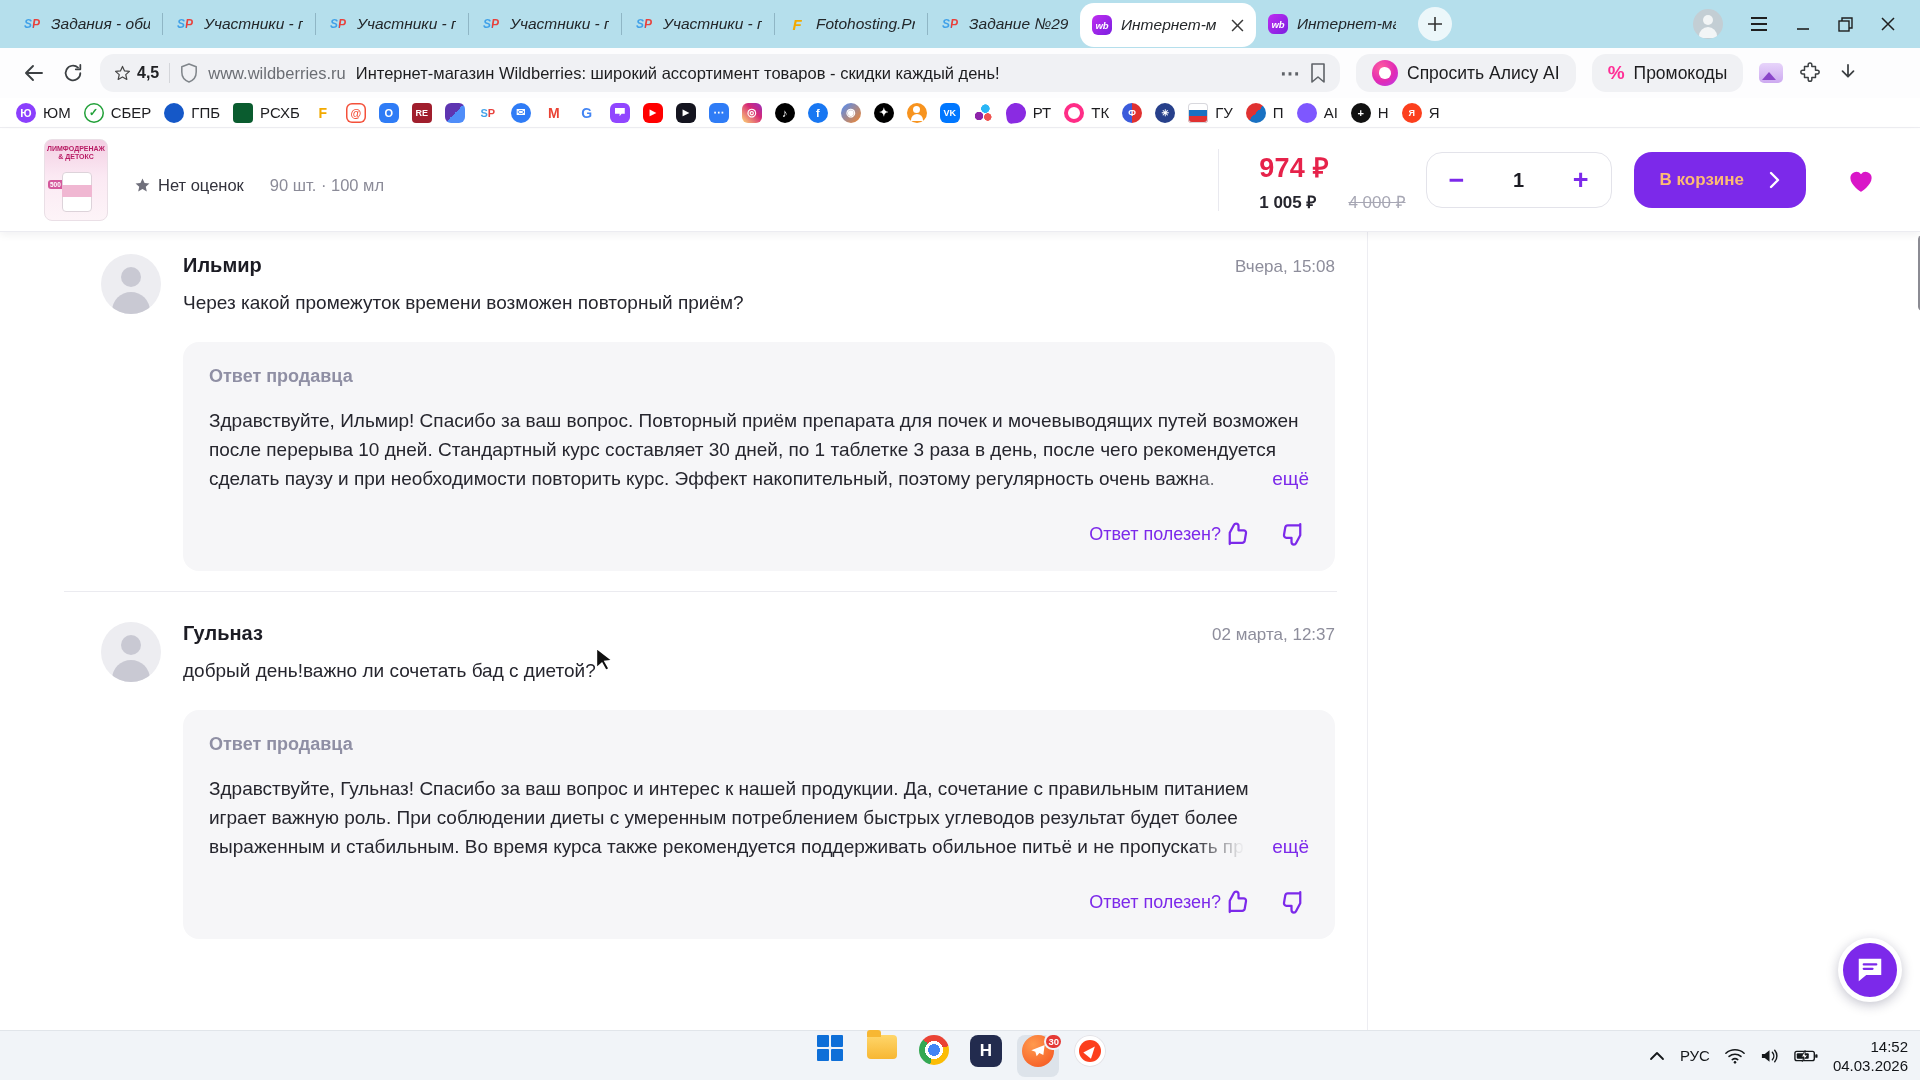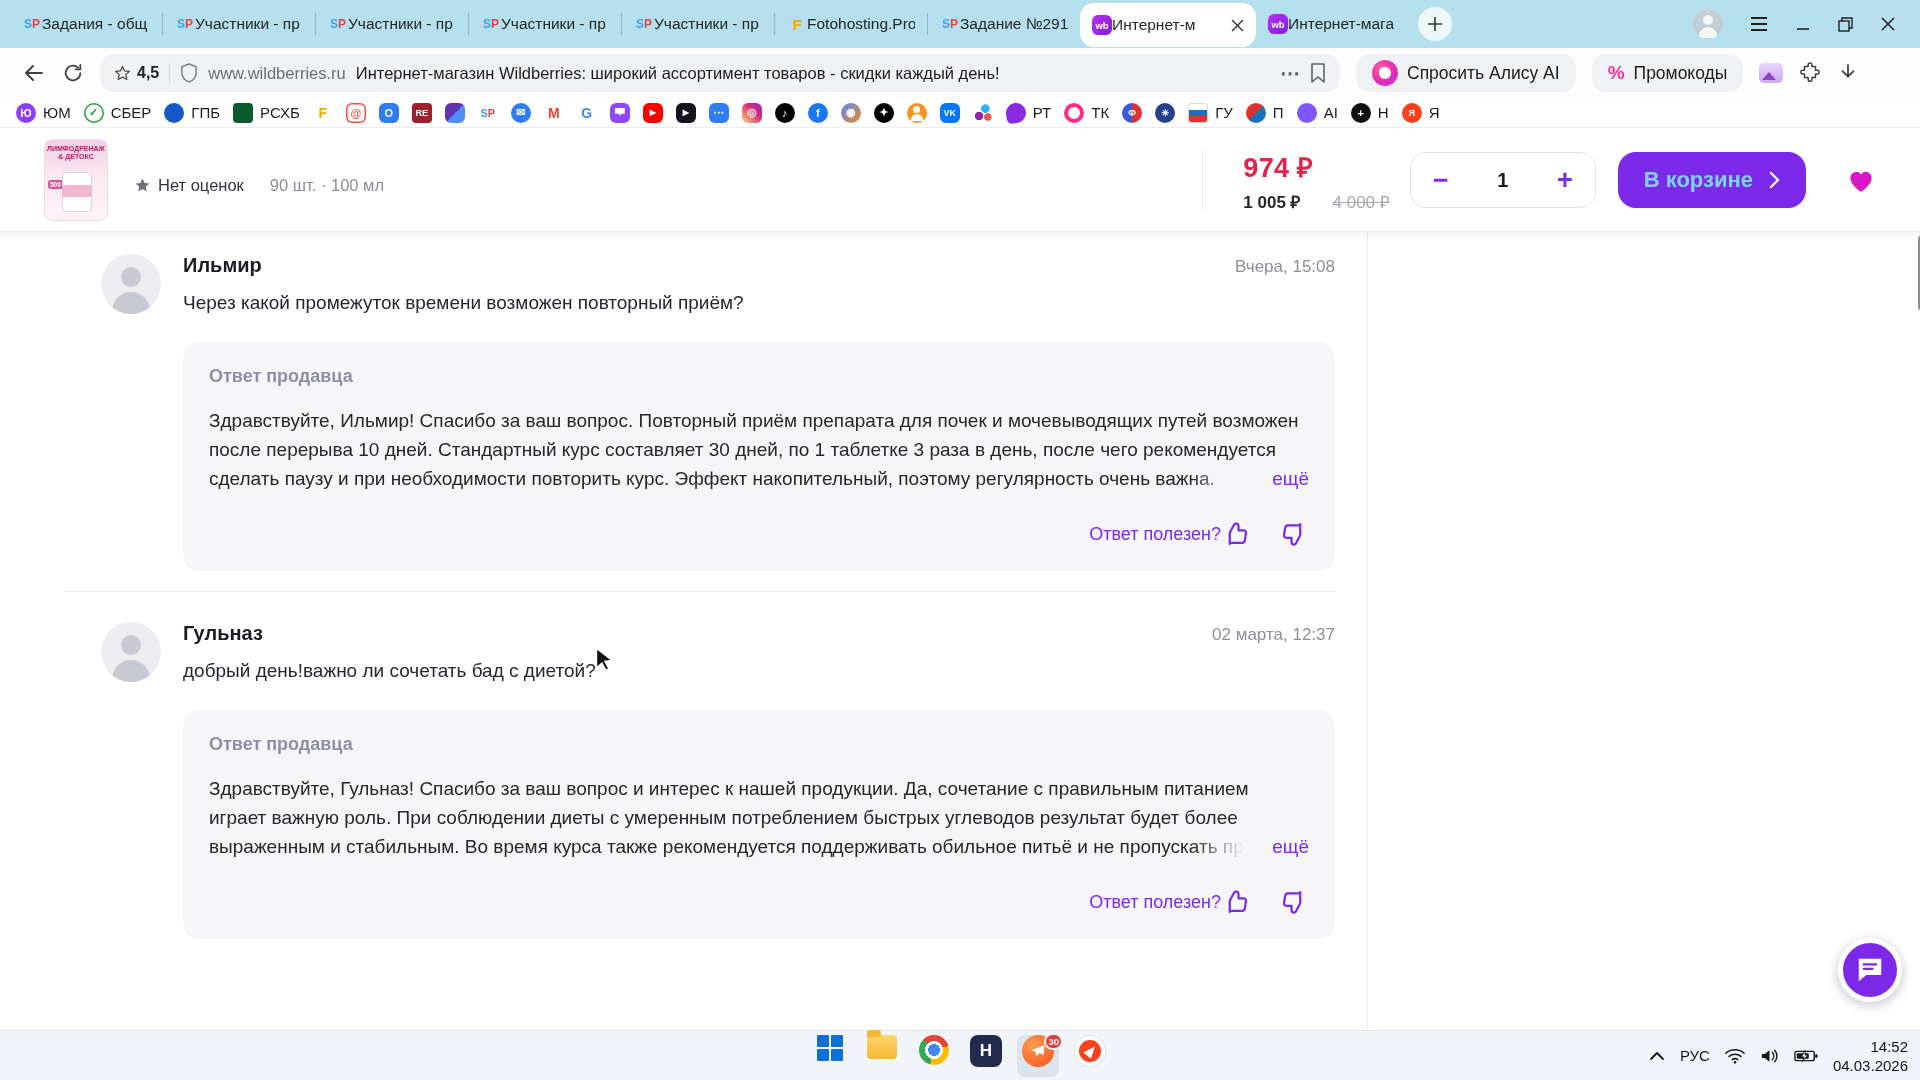--- a/index.html
+++ b/index.html
@@ -10,21 +10,21 @@
     --ink:#1c1c24;
     --gray:#8b8b98;
     --boxbg:#f6f6f8;
   }
   *{box-sizing:border-box;margin:0;padding:0;font-family:"Liberation Sans",sans-serif;}
   body{width:1920px;height:1080px;overflow:hidden;background:#fff;}
   .screen{position:relative;width:1920px;height:1080px;overflow:hidden;background:#fff;}
 
   
   .tabbar{position:absolute;left:0;top:0;width:100%;height:48px;background:var(--tabbar);display:flex;align-items:center;padding-left:10px;}
-  .tab{display:flex;align-items:center;gap:0;height:48px;padding:0 12px;width:152px;flex:none;overflow:hidden;cursor:pointer;}
+  .tab{display:flex;align-items:center;gap:9px;height:48px;padding:0 12px;width:152px;flex:none;overflow:hidden;cursor:pointer;font-style:italic;}
   .tab-label{font-size:15.5px;color:#23272a;white-space:nowrap;overflow:hidden;}
   .tab.active{background:#fff;height:44px;margin-top:2px;border-radius:14px;width:176px;}
   .tab-sep{width:1px;height:22px;background:rgba(30,60,80,.25);flex:none;}
   .fav{width:20px;height:20px;flex:none;display:flex;align-items:center;justify-content:center;font-weight:800;}
   .fav-sp::before{content:"SP";font-size:12px;font-weight:800;background:linear-gradient(90deg,#3fa0e8 55%,#e8413c 45%);-webkit-background-clip:text;background-clip:text;color:transparent;}
   .fav-wb{border-radius:6px;background:linear-gradient(135deg,#c02df0,#7a1fe0);color:#fff;}
   .fav-wb::before{content:"wb";font-size:9.5px;font-weight:800;}
   .fav-foto::before{content:"F";font-size:15px;color:#f2a900;font-weight:800;}
   .tab-close{margin-left:auto;flex:none;display:flex;color:#3a3a3a;}
   .newtab{width:34px;height:34px;margin-left:10px;border-radius:50%;background:rgba(255,255,255,.75);display:flex;align-items:center;justify-content:center;flex:none;cursor:pointer;}
@@ -91,21 +91,21 @@
   .meta{color:var(--gray);}
   .ph-div{width:1px;height:62px;background:#e9e9ef;margin-left:auto;margin-right:40px;flex:none;}
   .price-block{margin-right:20px;flex:none;}
   .price-main{font-size:27px;font-weight:800;color:var(--price);letter-spacing:.3px;}
   .price-row{display:flex;align-items:baseline;gap:32px;margin-top:5px;}
   .price-2{font-size:17px;font-weight:700;color:#26262e;}
   .price-old{font-size:17px;color:#a7a7b4;text-decoration:line-through;}
   .stepper{width:186px;height:56px;border:1px solid #e3e3ea;border-radius:16px;display:flex;align-items:center;justify-content:space-between;padding:0 22px;flex:none;background:#fff;}
   .step-btn{font-size:27px;color:var(--accent);font-weight:600;cursor:pointer;line-height:1;}
   .qty{font-size:20px;color:var(--ink);font-weight:600;}
-  .cart-btn{margin-left:22px;height:56px;padding:0 26px;border-radius:18px;background:var(--accent);color:#7dd3fc;display:flex;align-items:center;gap:16px;font-size:22px;font-weight:700;flex:none;cursor:pointer;border:none;}
+  .cart-btn{margin-left:22px;height:56px;padding:0 26px;border-radius:18px;background:var(--accent);color:#fdba74;display:flex;align-items:center;gap:25px;font-size:17px;font-weight:700;flex:none;cursor:pointer;border:none;}
   .heart-btn{margin-left:40px;flex:none;color:var(--heart);cursor:pointer;display:flex;}
 
   
   .content{position:absolute;left:16px;top:232px;bottom:50px;width:100%;background:#fff;}
   .qa-col{position:absolute;left:0;top:0;width:1352px;height:100%;border-right:1px solid #ededf2;}
   .qa{display:flex;gap:22px;padding:22px 32px 10px 85px;}
   .avatar{width:60px;height:60px;border-radius:50%;background:#ededf1;position:relative;overflow:hidden;flex:none;}
   .avatar::before{content:"";position:absolute;width:20px;height:20px;border-radius:50%;background:#c9c9d3;left:20px;top:13px;}
   .avatar::after{content:"";position:absolute;width:38px;height:24px;border-radius:19px 19px 0 0;background:#c9c9d3;left:11px;top:38px;}
   .qa-body{flex:1;min-width:0;}

